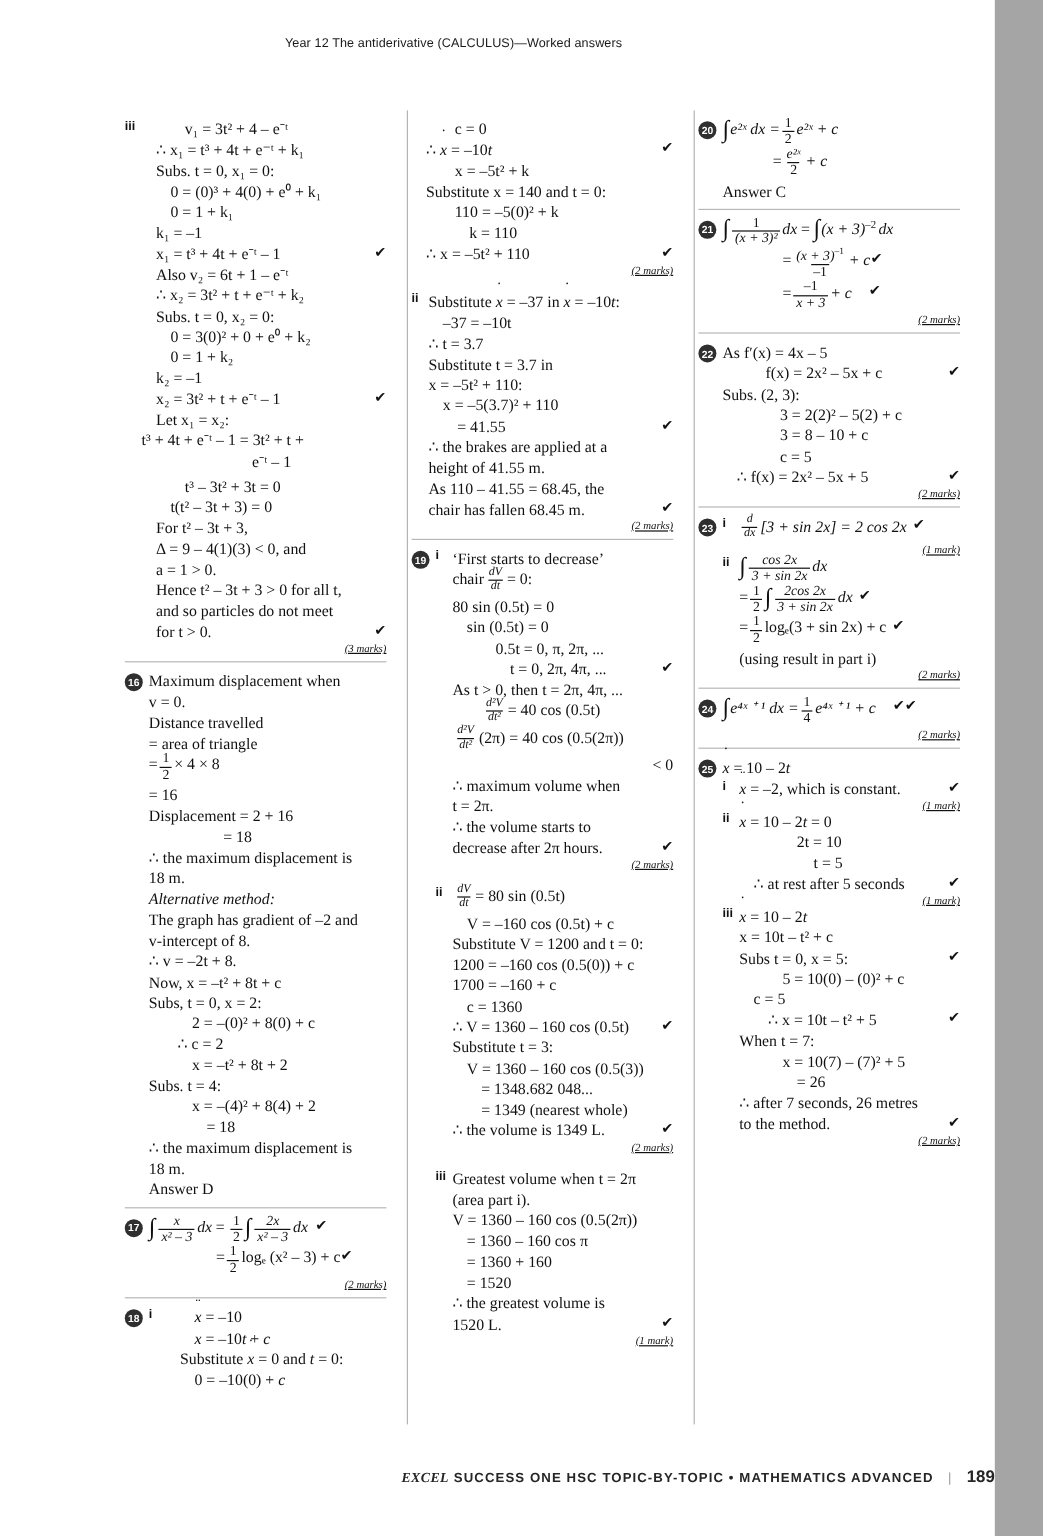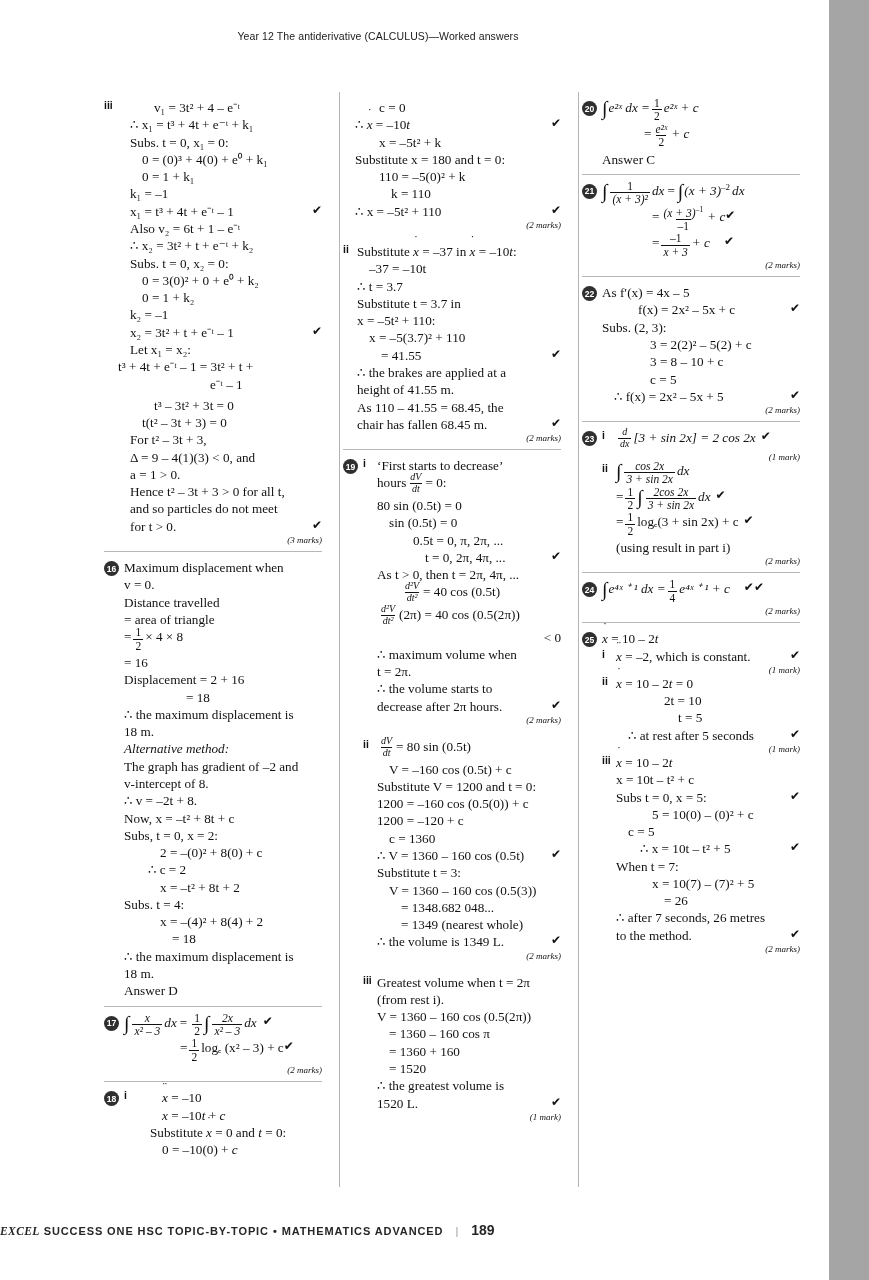--- a/index.html
+++ b/index.html
@@ -62,20 +62,21 @@
   .ind4{ padding-left:48px; }
   .ind5{ padding-left:62px; }
   .ind7{ padding-left:92px; }
   .it{ font-style:italic; }
   .tick{ font-family:"DejaVu Sans", sans-serif; font-size:12px; font-weight:bold; }
   .tickr{ float:right; margin-left:6px; }
   .marks{
     text-align:right; font-style:italic; font-size:9px;
     font-family:"Liberation Serif", serif; color:#111;
     margin-top:0px;
+    text-decoration:underline;
   }
   .flexline{ display:flex; align-items:flex-start; }
   .frac{
     display:inline-flex; flex-direction:column; align-items:center;
     vertical-align:middle; margin:0 2px; position:relative; top:-0.15em;
   }
   .frac .nu{ font-size:11.5px; line-height:1.08; padding:0 2px; }
   .frac .de{ font-size:11.5px; line-height:1.08; padding:0 2px; border-top:1px solid #111; }
   .frac.sm .nu,.frac.sm .de{ font-size:10px; }
   .intg{ font-size:20px; font-style:italic; line-height:0.75; position:relative; top:2px; margin-right:1px; }
@@ -85,21 +86,21 @@
     content:"\02D9"; position:absolute; left:50%; transform:translateX(-50%);
     top:-0.92em; font-size:1em; font-style:normal;
   }
   .dot2{ position:relative; display:inline-block; }
   .dot2::before{
     content:"\00A8"; position:absolute; left:50%; transform:translateX(-50%);
     top:-0.78em; font-size:0.95em; font-style:normal;
   }
   .footer{
     position:absolute; left:0; bottom:42px; width:829px;
-    text-align:left;
+    text-align:right;
     font-family:"Liberation Sans", sans-serif;
     font-size:11px; font-weight:bold; letter-spacing:0.9px;
     color:#262626;
   }
   .footer .excel{ font-family:"Liberation Serif", serif; font-style:italic; font-weight:bold; letter-spacing:0.4px; font-size:11.5px;}
   .footer .pnum{ font-size:14px; letter-spacing:0; }
   .footer .bar{ color:#9a9a9a; font-weight:normal; padding:0 8px;}
   .spacer{ height:4px; }
 </style>
 </head>
@@ -245,21 +246,21 @@
 
     </div>
 
     <div class="col sep">
 
       <div class="qblock">
         <div class="qbody">
           <div class="ln ind3">c = 0</div>
           <div class="ln ind1"><span class="tickr tick">✔</span>∴  <span class="dot1 it">x</span> = –10<span class="it">t</span></div>
           <div class="ln ind3">x = –5t² + k</div>
-          <div class="ln ind1">Substitute x = 180 and t = 0:</div>
+          <div class="ln ind1">Substitute x = 140 and t = 0:</div>
           <div class="ln ind3">110 = –5(0)² + k</div>
           <div class="ln ind4">k = 110</div>
           <div class="ln ind1"><span class="tickr tick">✔</span><span>∴     x = –5t² + 110</span></div>
           <div class="marks">(2 marks)</div>
         </div>
       </div>
 
       <div class="qblock">
         <div class="qrow">
           <div class="rn">ii</div>
@@ -282,21 +283,21 @@
 
       <div class="qblock ruled">
         <div class="qrow">
           <div class="qnum">19</div>
           <div class="qbody">
             <div class="qrow">
               <div class="rn">i</div>
               <div style="flex:1">
                 <div class="ln wrap">‘First starts to decrease’</div>
                 <div class="ln flexline">
-                  <span>hours</span>
+                  <span>chair</span>
                   <span class="frac sm">
                     <span class="nu it">dV</span>
                     <span class="de it">dt</span>
                   </span>
                   <span>= 0:</span>
                 </div>
                 <div class="ln">80 sin (0.5t) = 0</div>
                 <div class="ln ind1">sin (0.5t) = 0</div>
                 <div class="ln ind3">0.5t = 0, π, 2π, ...</div>
                 <div class="ln ind4"><span class="tickr tick">✔</span><span>t = 0, 2π, 4π, ...</span></div>
@@ -334,39 +335,39 @@
             <div class="ln flexline">
               <span class="frac sm">
                 <span class="nu it">dV</span>
                 <span class="de it">dt</span>
               </span>
               <span>= 80 sin (0.5t)</span>
             </div>
             <div class="ln ind1">V = –160 cos (0.5t) + c</div>
             <div class="ln">Substitute V = 1200 and t = 0:</div>
             <div class="ln">1200 = –160 cos (0.5(0)) + c</div>
-            <div class="ln">1200 = –120 + c</div>
+            <div class="ln">1700 = –160 + c</div>
             <div class="ln ind1">c = 1360</div>
             <div class="ln"><span class="tickr tick">✔</span><span>∴ V = 1360 – 160 cos (0.5t)</span></div>
             <div class="ln">Substitute t = 3:</div>
             <div class="ln ind1">V = 1360 – 160 cos (0.5(3))</div>
             <div class="ln ind2">= 1348.682 048...</div>
             <div class="ln ind2">= 1349 (nearest whole)</div>
             <div class="ln"><span class="tickr tick">✔</span><span>∴ the volume is 1349 L.</span></div>
             <div class="marks">(2 marks)</div>
           </div>
         </div>
       </div>
 
       <div class="qblock">
         <div class="qrow" style="padding-left:20px">
           <div class="rn">iii</div>
           <div class="qbody">
             <div class="ln wrap">Greatest volume when t = 2π</div>
-            <div class="ln">(from rest i).</div>
+            <div class="ln">(area part i).</div>
             <div class="ln">V = 1360 – 160 cos (0.5(2π))</div>
             <div class="ln ind1">= 1360 – 160 cos π</div>
             <div class="ln ind1">= 1360 + 160</div>
             <div class="ln ind1">= 1520</div>
             <div class="ln wrap">∴ the greatest volume is</div>
             <div class="ln"><span class="tickr tick">✔</span><span>1520 L.</span></div>
             <div class="marks">(1 mark)</div>
           </div>
         </div>
       </div>

